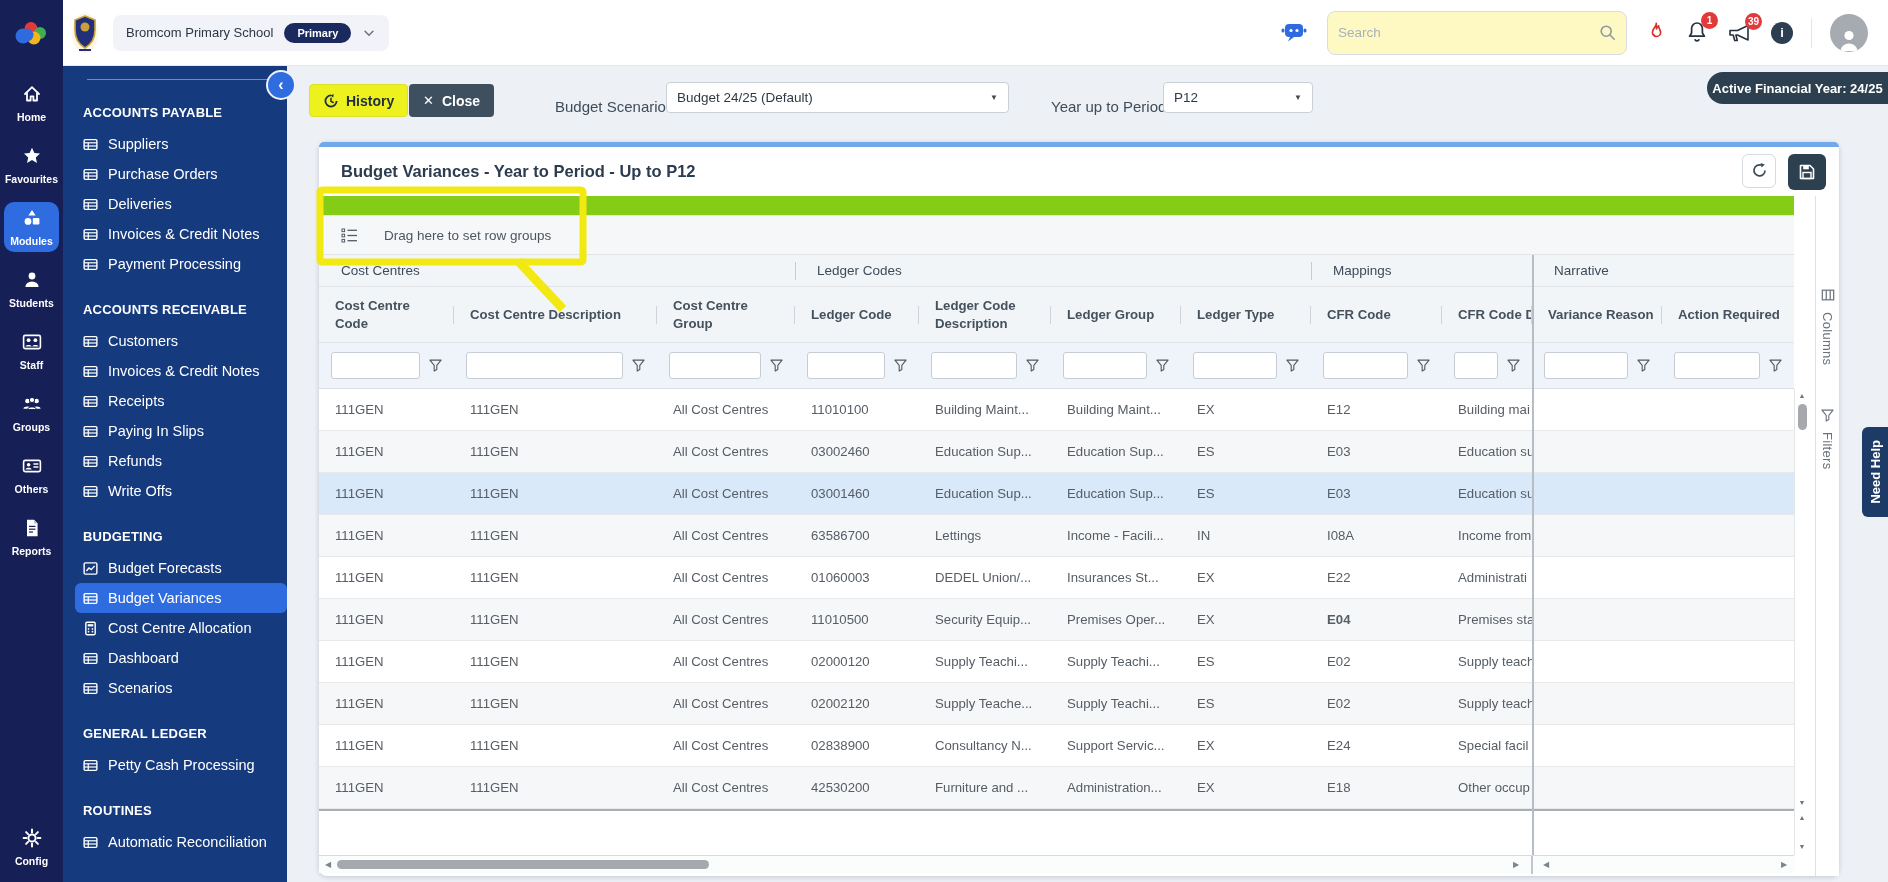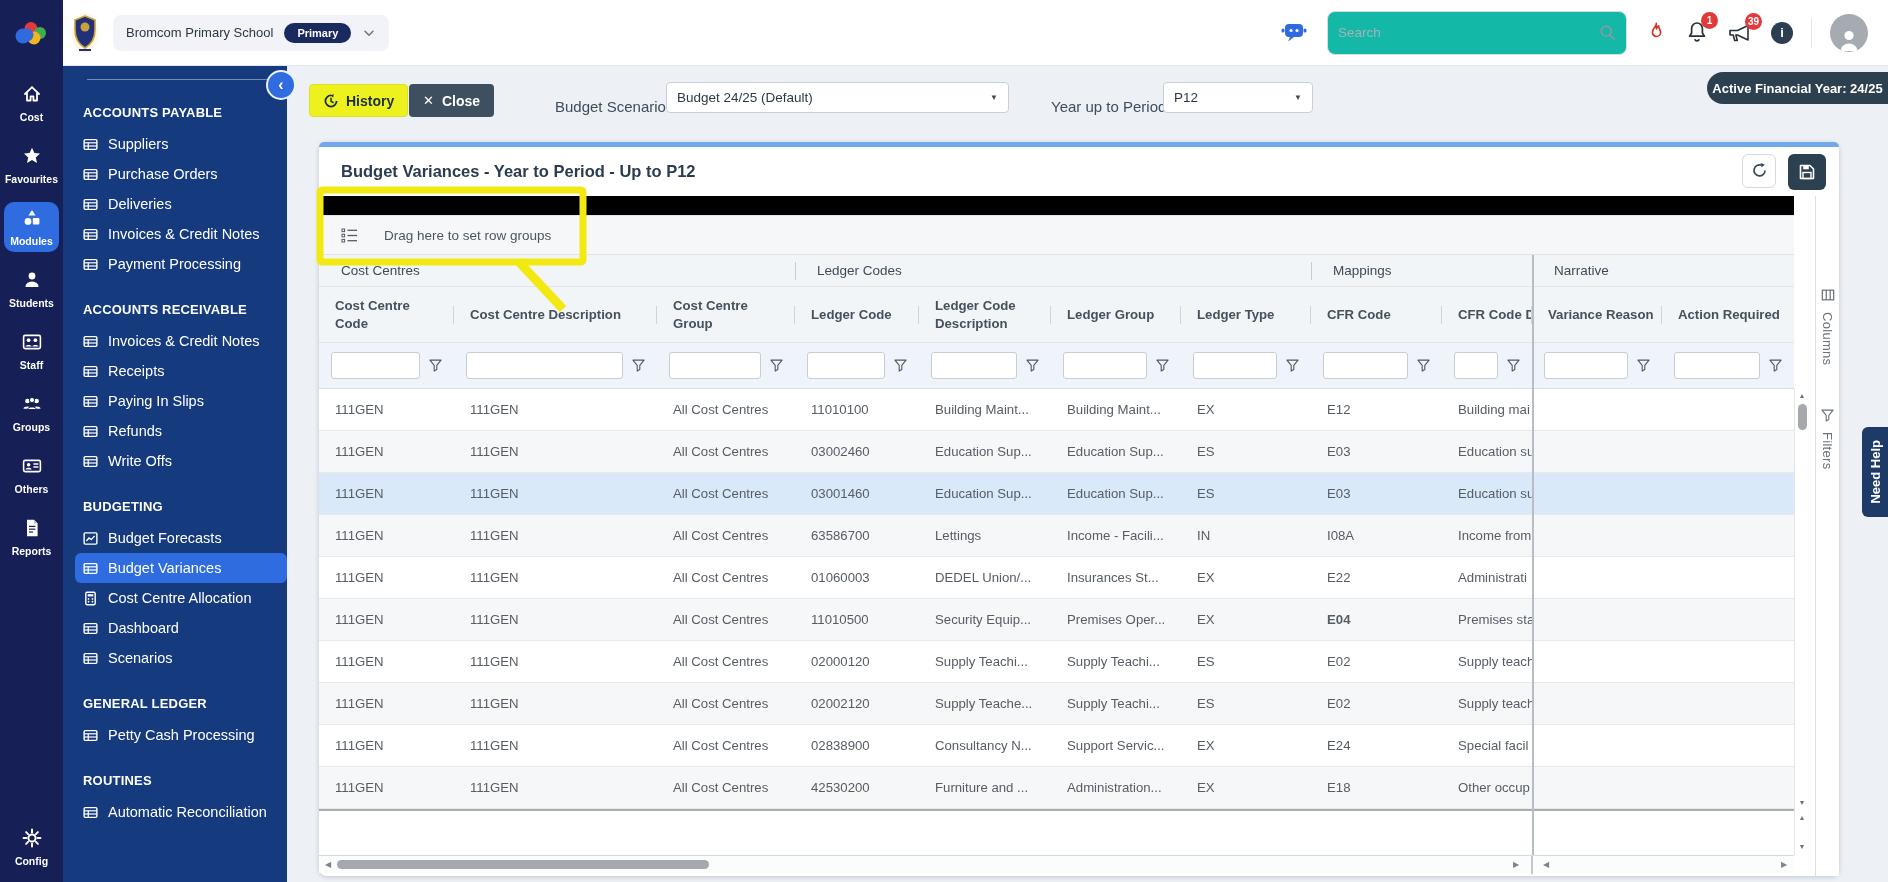--- a/index.html
+++ b/index.html
@@ -8,21 +8,21 @@
 
   
   .topbar { position:absolute; left:0; top:0; width:1888px; height:66px; background:#fff; border-bottom:1px solid #e4e8ed; display:flex; z-index:5; }
   .logo-sq { width:63px; height:66px; background:#161f56; display:flex; align-items:center; justify-content:center; flex:none; cursor:pointer; }
   .topbar-main { flex:1; display:flex; align-items:center; padding:0 20px 0 8px; gap:12px; }
   .crest { width:30px; height:46px; display:flex; align-items:center; }
   .school-select { display:flex; align-items:center; gap:11px; background:#f1f3f8; border-radius:8px; height:36px; padding:0 13px; cursor:pointer; }
   .school-name { font-size:13px; color:#2c3743; font-weight:500; }
   .school-pill { background:#1b2a5e; color:#fff; font-size:11px; font-weight:700; padding:4px 13px; border-radius:12px; }
   .top-right { margin-left:auto; display:flex; align-items:center; gap:18px; }
-  .search { width:300px; height:44px; border:1px solid #d7dde4; border-radius:8px; display:flex; align-items:center; padding:0 10px; background:#14b8a6; }
+  .search { width:300px; height:44px; border:1px solid #d7dde4; border-radius:8px; display:flex; align-items:center; padding:0 10px; background:#fef9c3; }
   .search input { border:0; outline:0; flex:1; font-size:13.5px; color:#333; background:transparent; }
   .search input::placeholder { color:#a8b1bc; }
   .ticon { position:relative; display:flex; align-items:center; justify-content:center; cursor:pointer; }
   .tbadge { position:absolute; top:-8px; right:-9px; background:#e23a3a; color:#fff; font-size:10px; font-weight:700; border-radius:9px; min-width:17px; height:17px; line-height:17px; text-align:center; padding:0 3px; }
   .info-circle { width:22px; height:22px; border-radius:50%; background:#2c3e52; color:#fff; font-size:13px; font-weight:700; display:flex; align-items:center; justify-content:center; cursor:pointer; }
   .vdiv { width:1px; height:30px; background:#e2e6ea; }
   .avatar { width:38px; height:38px; border-radius:50%; background:#a6abb1; display:flex; align-items:flex-end; justify-content:center; overflow:hidden; cursor:pointer; }
 
   
   .rail { position:absolute; left:0; top:66px; bottom:0; width:63px; background:#161f56; display:flex; flex-direction:column; align-items:center; padding-top:12px; gap:12px; z-index:4; }
@@ -55,21 +55,21 @@
   .card { position:absolute; left:319px; top:142px; width:1520px; height:734px; background:#fff; border-radius:8px; box-shadow:0 1px 5px rgba(20,40,70,.20); z-index:1; }
   .card-accent { height:5px; background:#72aae9; border-radius:8px 8px 0 0; }
   .card-head { height:49px; display:flex; align-items:center; padding:0 13px 0 22px; }
   .card-title { font-size:16.5px; font-weight:700; color:#2b3c50; }
   .head-btns { margin-left:auto; display:flex; gap:12px; }
   .btn-refresh { width:34px; height:34px; border:1px solid #d4dae0; border-radius:6px; background:#fff; display:flex; align-items:center; justify-content:center; cursor:pointer; }
   .btn-save { width:38px; height:36px; background:#2c4050; border:0; border-radius:6px; display:flex; align-items:center; justify-content:center; cursor:pointer; }
 
   
   .grid { position:absolute; left:0; top:54px; width:1475px; height:677px; }
-  .drop-outer { height:59px; background:#000000; padding-top:19px; }
+  .drop-outer { height:59px; background:#84cc16; padding-top:19px; }
   .drop-panel { height:40px; background:#f6f7f8; border-top:1px solid #e3e5e9; border-bottom:1px solid #e0e3e7; display:flex; align-items:center; padding-left:22px; gap:26px; color:#4c5661; font-size:13.5px; }
   .ghdr { height:32px; background:#f2f5f7; display:flex; border-bottom:1px solid #e1e5e9; }
   .gcell { display:flex; align-items:center; padding-left:22px; font-size:13.5px; color:#3f4b59; position:relative; }
   .gcell + .gcell::before { content:""; position:absolute; left:0; top:7px; height:18px; width:1px; background:#c6ccd3; }
   .chdr { height:56px; background:#f2f5f7; display:flex; border-bottom:1px solid #e1e5e9; }
   .hcell { display:flex; align-items:center; padding:0 8px 0 16px; font-size:13.2px; font-weight:600; color:#45515d; line-height:1.3; position:relative; overflow:hidden; cursor:pointer; }
   .hcell:not(:last-child)::after { content:""; position:absolute; right:0; top:19px; height:18px; width:1px; background:#ced4da; }
   .hcell.nowrap .hlabel { white-space:nowrap; }
   .frow { height:46px; background:#eef4f9; display:flex; border-bottom:1px solid #d9dfe4; align-items:center; }
   .fcell { display:flex; align-items:center; padding-left:12px; gap:9px; overflow:hidden; height:100%; }
@@ -185,21 +185,21 @@
     </div>
   </div>
 
   <div class="rail">
     <div id="rail-items" style="display:flex;flex-direction:column;align-items:center;gap:12px;">
         <div class="rail-item">
           <span class="ricon"><svg width="20" height="20" viewBox="0 0 20 20">
               <path d="M3 10 L10 3.2 L17 10" fill="none" stroke="#fff" stroke-width="1.8" stroke-linecap="round"></path>
               <path d="M5 9 V16.5 H8.6 V12.4 H11.4 V16.5 H15 V9" fill="none" stroke="#fff" stroke-width="1.8" stroke-linejoin="round"></path>
             </svg></span>
-          <span class="rlabel">Cost</span>
+          <span class="rlabel">Home</span>
         </div>
         <div class="rail-item">
           <span class="ricon"><svg width="20" height="20" viewBox="0 0 20 20">
               <path d="M10 1.8 L12.4 7 L18 7.6 L13.8 11.4 L15 17 L10 14.1 L5 17 L6.2 11.4 L2 7.6 L7.6 7 Z" fill="#fff"></path>
             </svg></span>
           <span class="rlabel">Favourites</span>
         </div>
         <div class="rail-item active">
           <span class="ricon"><svg width="20" height="20" viewBox="0 0 20 20">
               <path d="M10 2 L13.6 7.4 H6.4 Z" fill="#fff"></path>
@@ -329,20 +329,31 @@
             <svg width="15" height="15" viewBox="0 0 16 16">
               <rect x="1.2" y="2.8" width="13.6" height="10.4" rx="1.2" fill="none" stroke="#fff" stroke-width="1.5"></rect>
               <line x1="1.2" y1="6.2" x2="14.8" y2="6.2" stroke="#fff" stroke-width="1.3"></line>
               <line x1="1.2" y1="9.6" x2="14.8" y2="9.6" stroke="#fff" stroke-width="1.3"></line>
               <line x1="5.6" y1="6.2" x2="5.6" y2="13.2" stroke="#fff" stroke-width="1.3"></line>
             </svg>
           </span>
           <span class="sb-label">Payment Processing</span>
         </div>
         <div class="sb-header">ACCOUNTS RECEIVABLE</div>
+        <div class="sb-item">
+          <span class="sicon">
+            <svg width="15" height="15" viewBox="0 0 16 16">
+              <rect x="1.2" y="2.8" width="13.6" height="10.4" rx="1.2" fill="none" stroke="#fff" stroke-width="1.5"></rect>
+              <line x1="1.2" y1="6.2" x2="14.8" y2="6.2" stroke="#fff" stroke-width="1.3"></line>
+              <line x1="1.2" y1="9.6" x2="14.8" y2="9.6" stroke="#fff" stroke-width="1.3"></line>
+              <line x1="5.6" y1="6.2" x2="5.6" y2="13.2" stroke="#fff" stroke-width="1.3"></line>
+            </svg>
+          </span>
+          <span class="sb-label">Customers</span>
+        </div>
         <div class="sb-item">
           <span class="sicon">
             <svg width="15" height="15" viewBox="0 0 16 16">
               <rect x="1.2" y="2.8" width="13.6" height="10.4" rx="1.2" fill="none" stroke="#fff" stroke-width="1.5"></rect>
               <line x1="1.2" y1="6.2" x2="14.8" y2="6.2" stroke="#fff" stroke-width="1.3"></line>
               <line x1="1.2" y1="9.6" x2="14.8" y2="9.6" stroke="#fff" stroke-width="1.3"></line>
               <line x1="5.6" y1="6.2" x2="5.6" y2="13.2" stroke="#fff" stroke-width="1.3"></line>
             </svg>
           </span>
           <span class="sb-label">Invoices &amp; Credit Notes</span>

